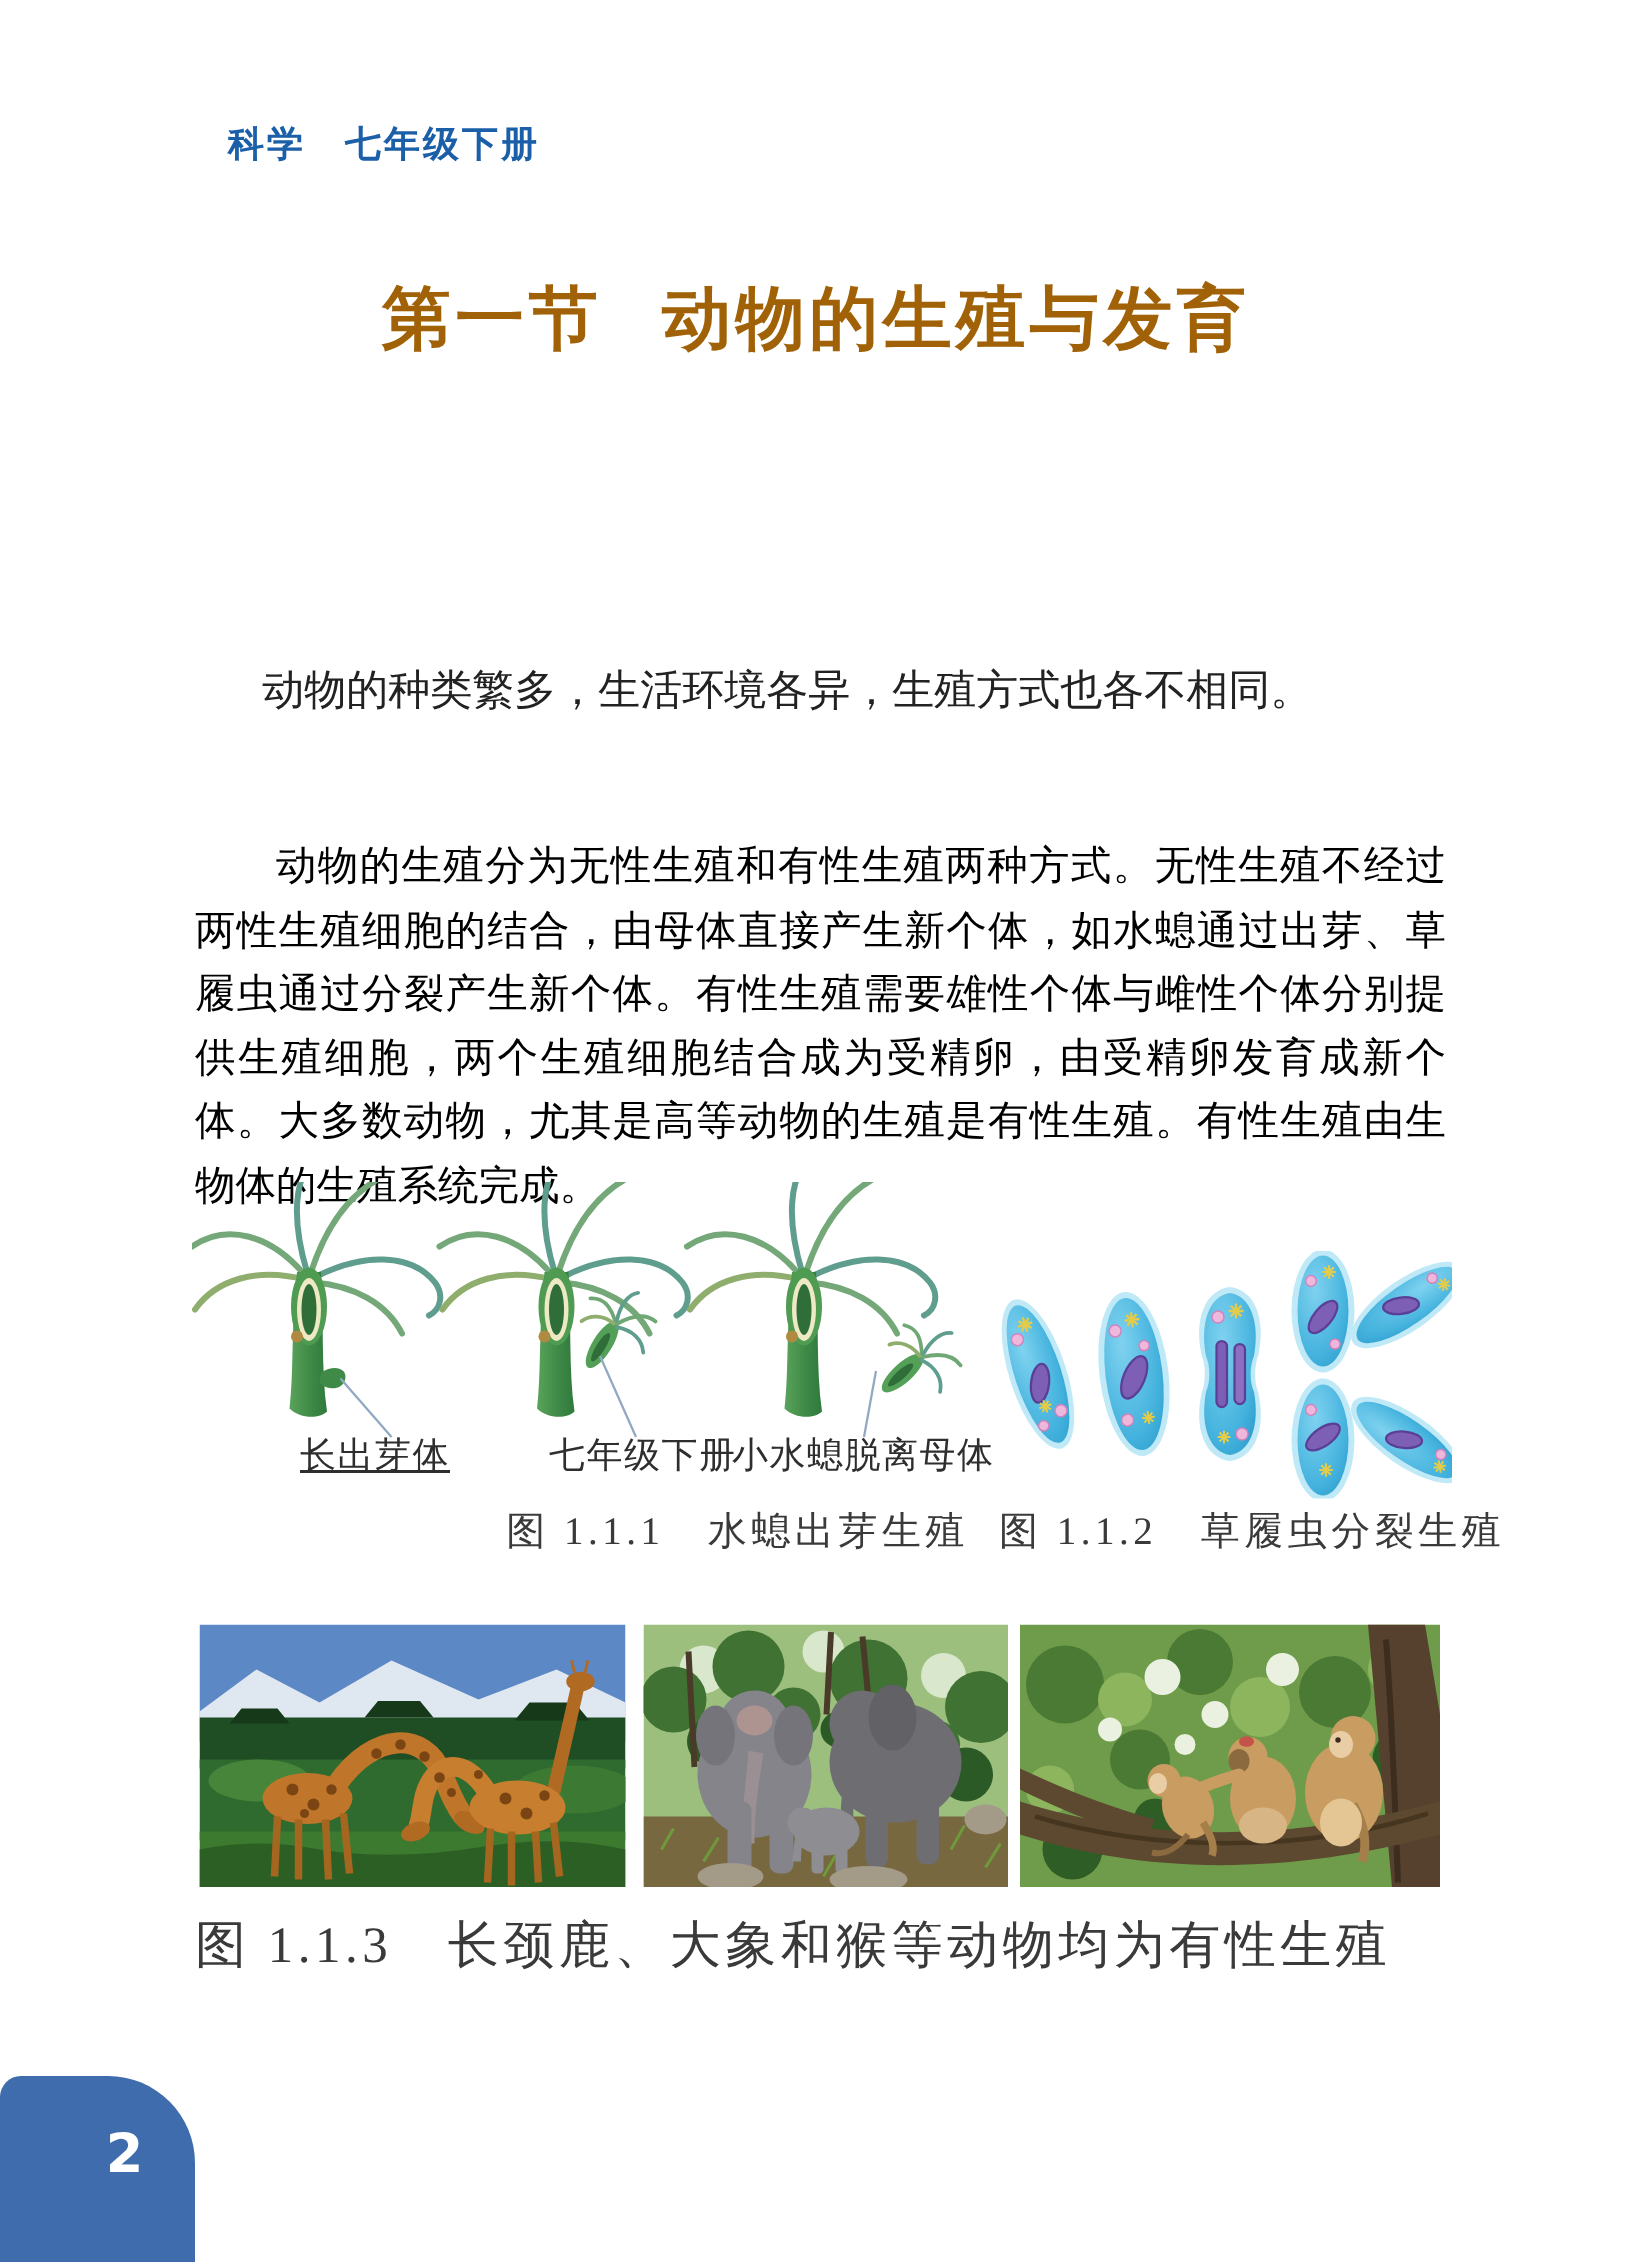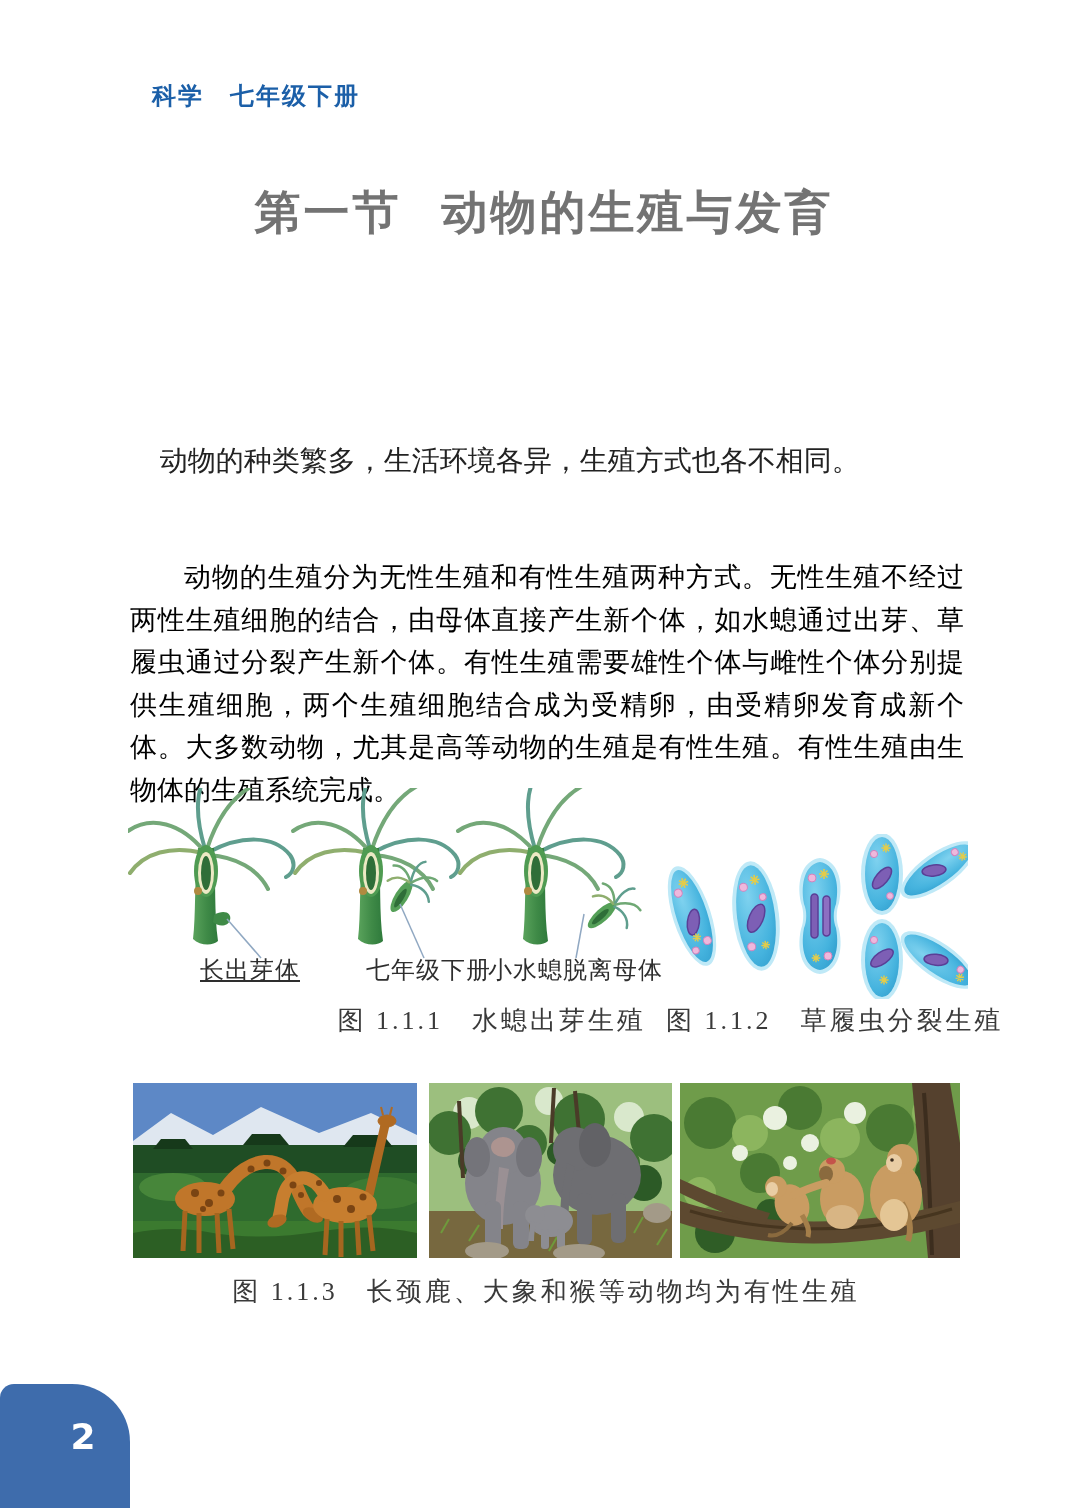--- a/index.html
+++ b/index.html
@@ -13,34 +13,34 @@
   .book-header {
     position:absolute; left:130px; top:80px;
     font-family:"Liberation Sans","DejaVu Sans",sans-serif;
     font-weight:bold; font-size:24px; color:#1b5fa8; letter-spacing:2px;margin-left:22px;
   }
   .book-header .vol { margin-left:26px; }
   .section-title {
     position:absolute; left:0; top:182px; width:100%;
     text-align:center;
     font-family:"DejaVu Sans","Liberation Sans",sans-serif;
-    font-weight:bold; font-size:46px; color:#737373; letter-spacing:3px;
+    font-weight:bold; font-size:46px; color:#a16207; letter-spacing:3px;
   }
   .section-title .t-gap { display:inline-block; width:40px; }
   .topic-banner {
     position:absolute; left:138px; top:347px; width:817px; height:60px;
     background:#c4dcf0; border-radius:26px;
     display:flex; align-items:center; padding-left:40px;
   }
   .topic-banner span {
     font-family:"DejaVu Sans","Liberation Sans",sans-serif;
     font-weight:bold; font-size:30px; color:#0d5ca8; letter-spacing:2px;
   }
   .intro-para {
-    position:absolute; left:115px; top:440px; width:832px;
+    position:absolute; left:130px; top:440px; width:832px;
     font-size:28px; line-height:42px; text-indent:1.6em; color:#222;
   }
   .subsection-heading {
     position:absolute; left:130px; top:518px;
     font-family:"DejaVu Sans","Liberation Sans",sans-serif;
     font-weight:bold; font-size:28px; color:#15549e; letter-spacing:1px;
   }
   .subsection-heading .num { margin-right:10px; }
   .body-para {
     position:absolute; left:130px; top:556px; width:834px;
@@ -53,22 +53,22 @@
     position:absolute; font-size:24px; color:#2e2e2e; letter-spacing:1px; white-space:nowrap;
   }
   .fig-caption {
     position:absolute; left:0; bottom:2px; width:100%; text-align:right;
     font-size:26px; color:#3a3a3a; letter-spacing:3px; white-space:nowrap;
   }
   .photo-row { position:absolute; left:0; top:1083px; width:1088px; height:175px; }
   .photo { position:absolute; top:0; height:175px; }
   .photo svg { display:block; }
   .caption-photos {
-    position:absolute; left:130px; top:1274px; width:832px; text-align:center;
-    font-size:26px; color:#3a3a3a; letter-spacing:3px;
+    position:absolute; left:130px; top:1274px; width:832px; 
+    font-size:34px; color:#3a3a3a; letter-spacing:3px;
   }
   .page-tab {
     position:absolute; left:0; top:1384px; width:130px; height:124px;
     background:#3e6cac; border-radius:14px 58px 0 0;
     display:flex; align-items:flex-start; justify-content:center;
   }
   .page-tab span {
     font-family:"DejaVu Sans","Liberation Sans",sans-serif;
     font-weight:bold; font-size:36px; color:#ffffff;
     margin-top:32px; transform:translateX(18px);

